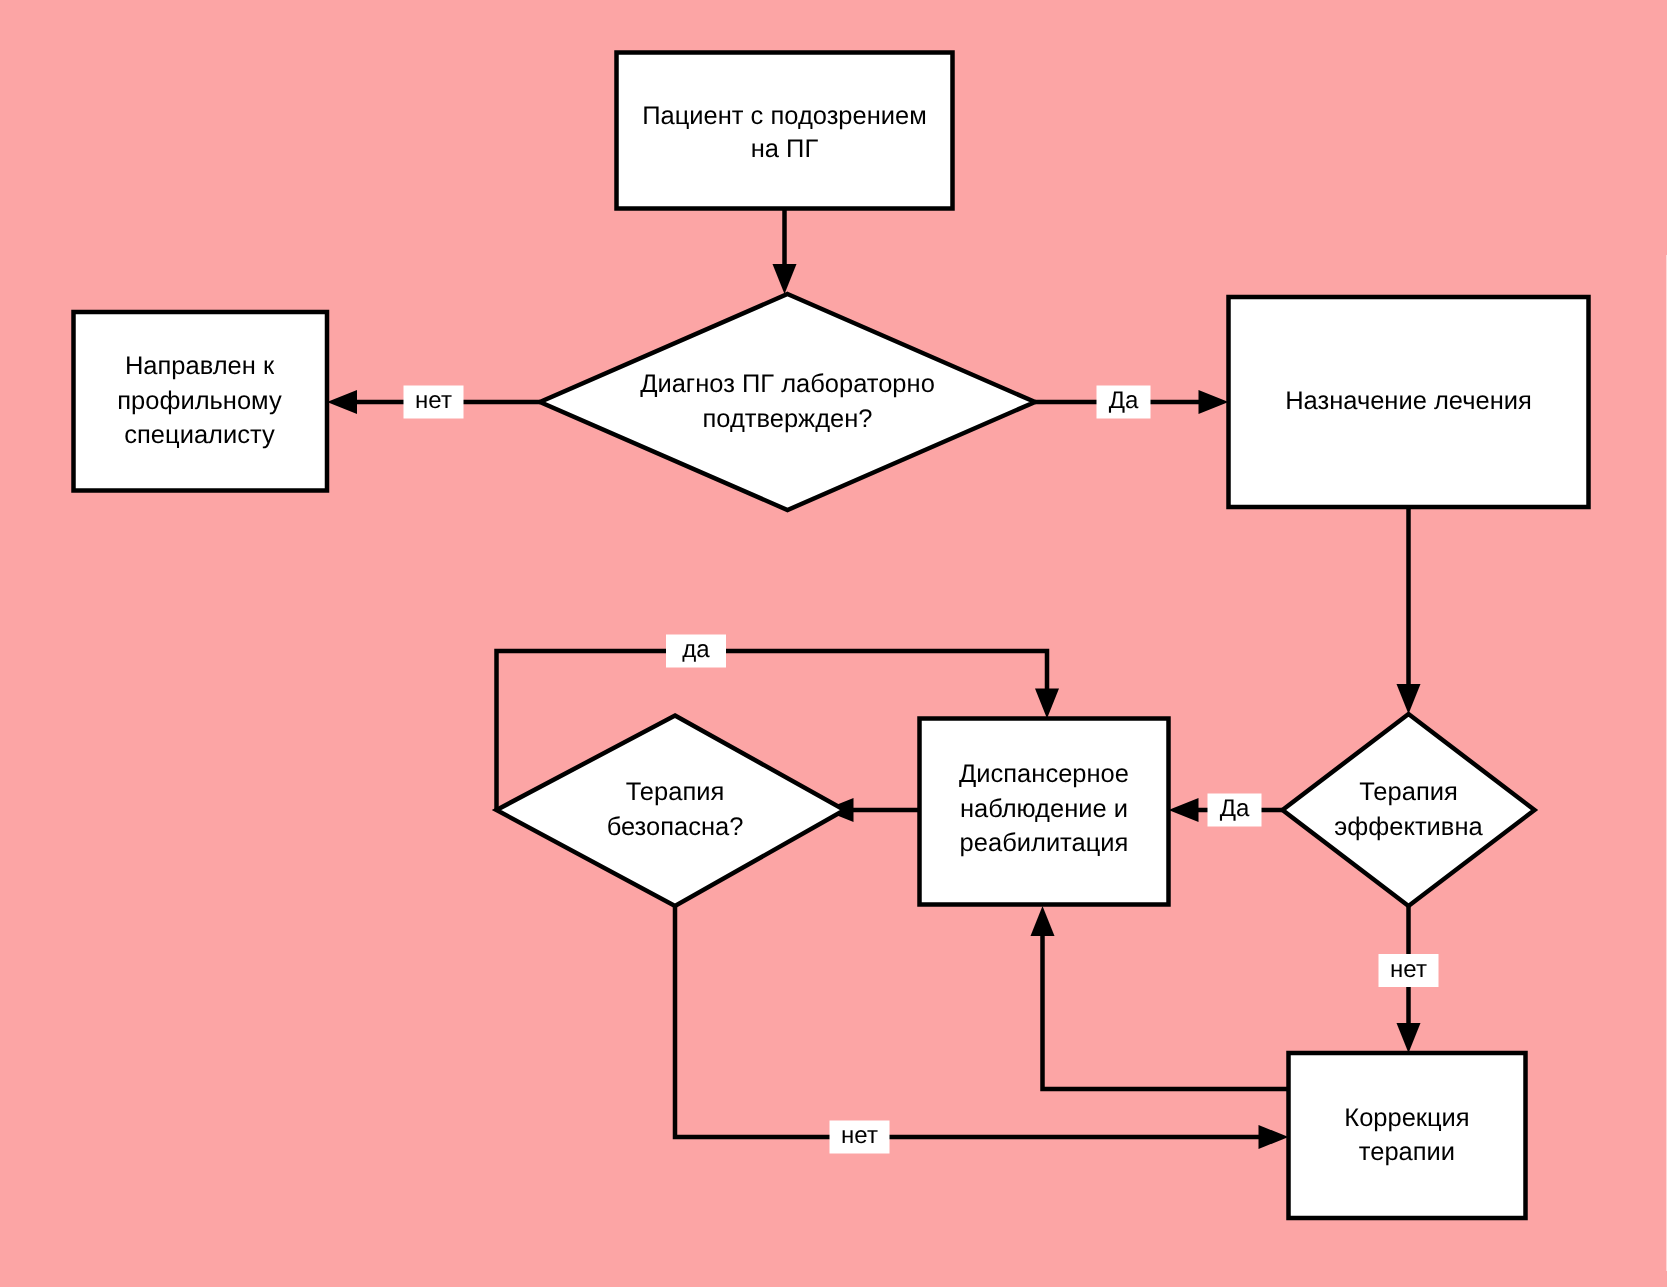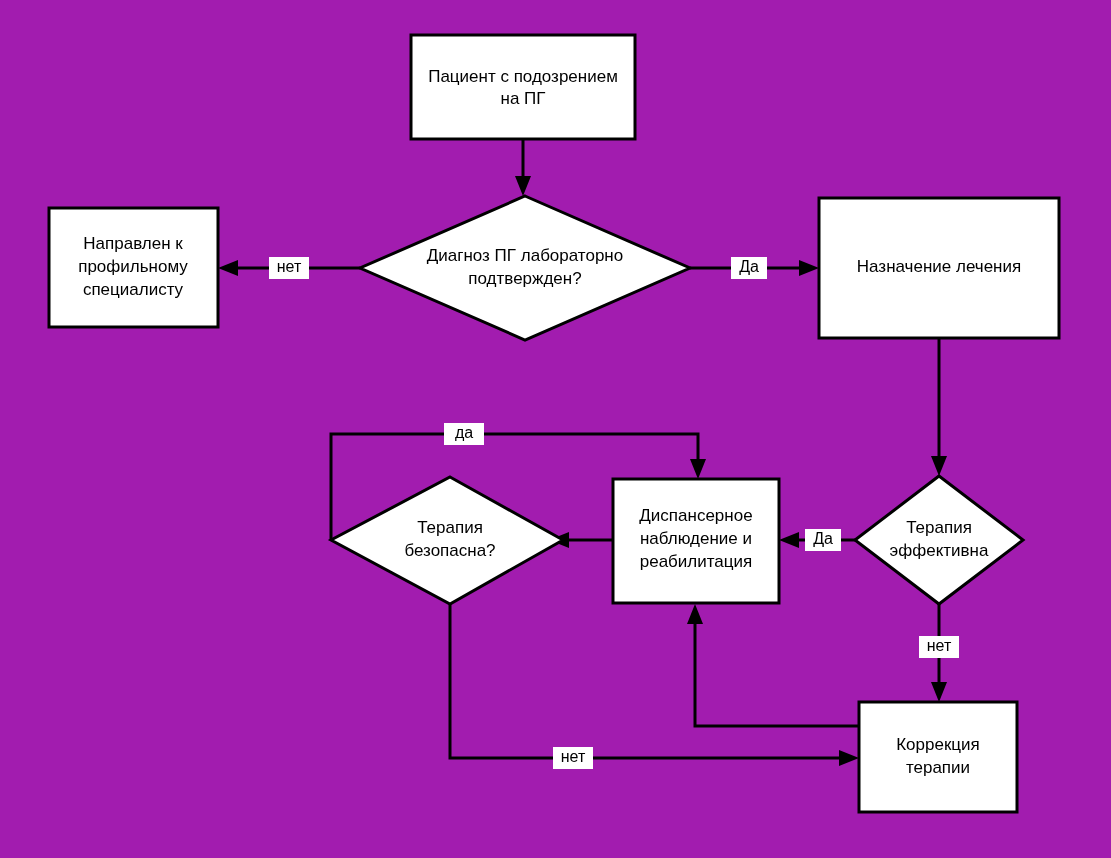--- a/index.html
+++ b/index.html
@@ -4,21 +4,21 @@
 <style>
   html, body {
     margin: 0;
     padding: 0;
     background: #ffffff;
   }
   #canvas {
     position: relative;
     width: 1111px;
     height: 858px;
-    background: #a21caf;
+    background: #fca5a5;
     font-family: "Liberation Sans", sans-serif;
   }
   svg#flow {
     position: absolute;
     top: 0; left: 0;
     width: 1111px;
     height: 858px;
   }
   .shape {
     fill: #ffffff;

